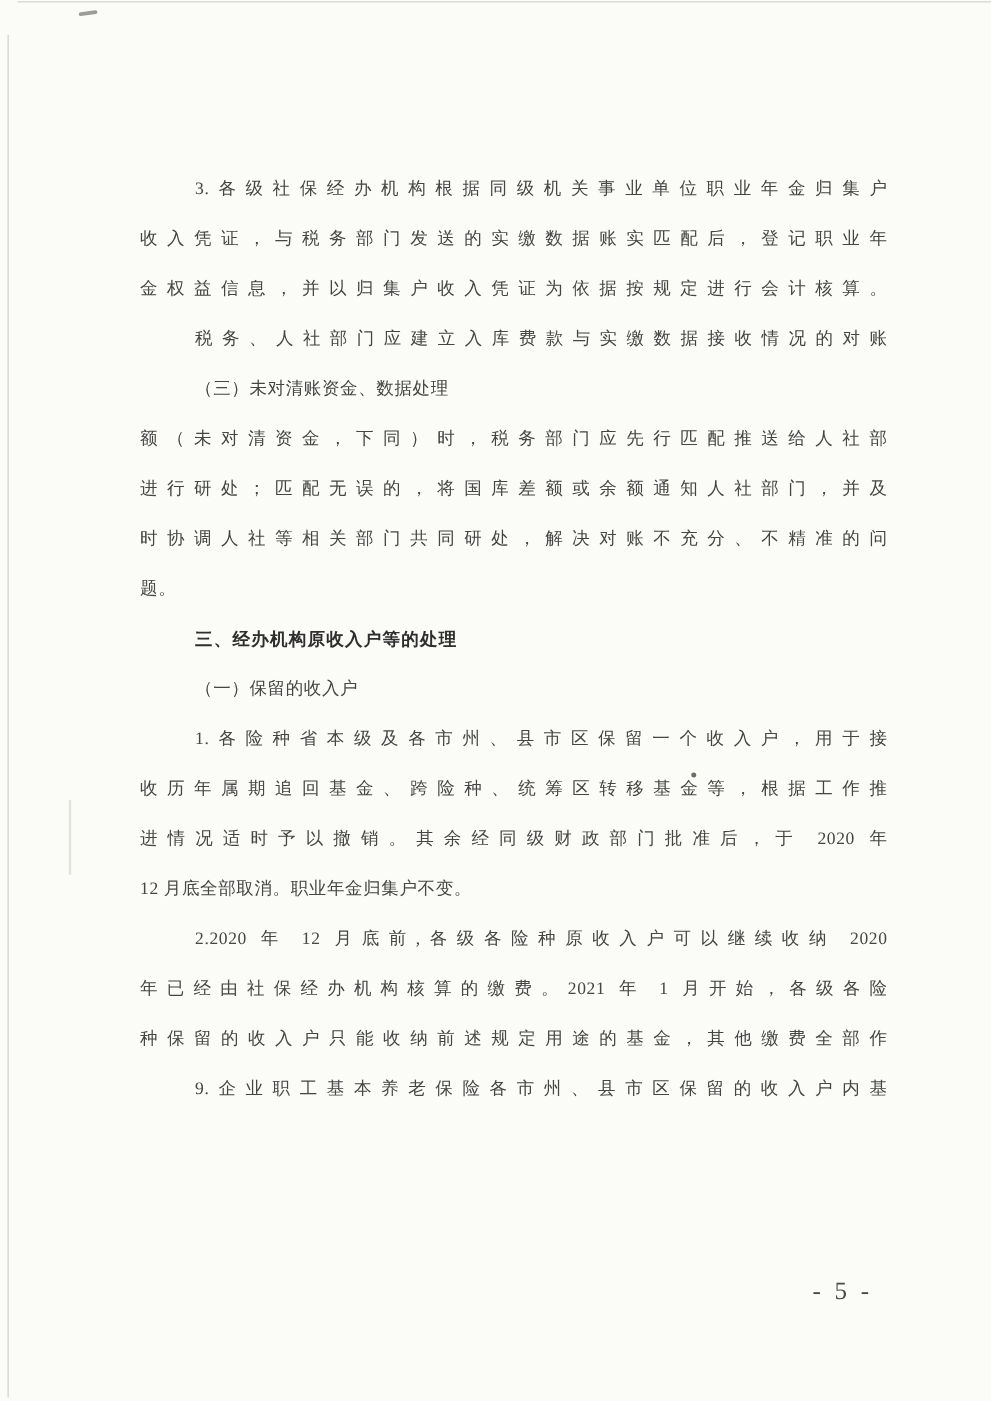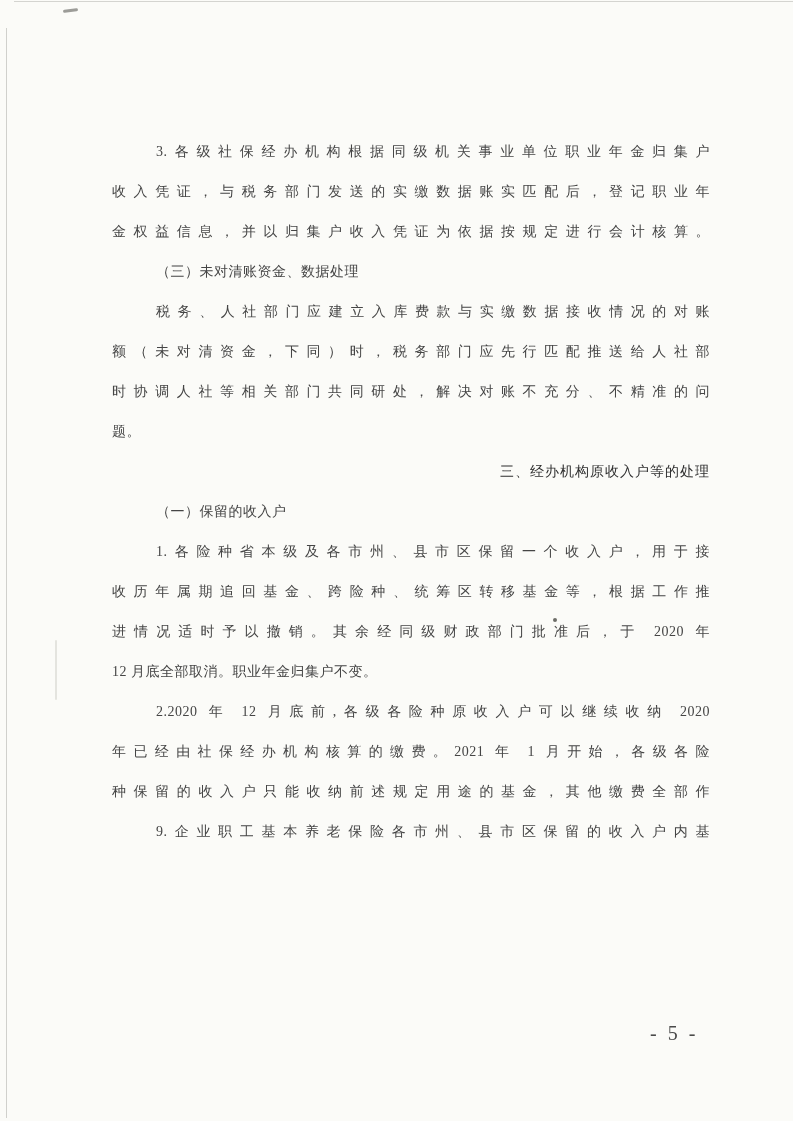--- a/index.html
+++ b/index.html
@@ -31,21 +31,21 @@
     height:40px;line-height:55px;
     font-size:14px;color:var(--ink);
     letter-spacing:.5px;
     white-space:normal;
     text-align:left;
   }
   .line.j{text-align:justify;text-align-last:justify;}
   .line.i{text-indent:44px;}
   .line.b{
     font-family:"Liberation Sans","DejaVu Sans",sans-serif;
-    font-weight:400;color:var(--ink-bold);letter-spacing:1px;text-align:right;
+    font-weight:700;color:var(--ink-bold);letter-spacing:1px;
   }
   .pagenum{
     position:absolute;top:1022px;left:650px;
     font-size:20px;color:#4a4a4a;letter-spacing:3px;
     font-family:"Liberation Serif","DejaVu Serif",serif;
   }
 </style>
 </head>
 <body>
 
@@ -53,23 +53,24 @@
   <div class="edge-top"></div>
   <div class="edge-left"></div>
   <div class="edge-left2"></div>
   <div class="mark-tl"></div>
   <div class="speck"></div>
 
   <div class="content" id="text-content">
       <div class="line j i">3.各级社保经办机构根据同级机关事业单位职业年金归集户</div>
       <div class="line j">收入凭证，与税务部门发送的实缴数据账实匹配后，登记职业年</div>
       <div class="line j">金权益信息，并以归集户收入凭证为依据按规定进行会计核算。</div>
+      <div class="line j i">税务、人社部门应建立入库费款与实缴数据接收情况的对账</div>
       <div class="line i">（三）未对清账资金、数据处理</div>
-      <div class="line j i">税务、人社部门应建立入库费款与实缴数据接收情况的对账</div>
       <div class="line j">额（未对清资金，下同）时，税务部门应先行匹配推送给人社部</div>
+      <div class="line j">进行研处；匹配无误的，将国库差额或余额通知人社部门，并及</div>
       <div class="line j">时协调人社等相关部门共同研处，解决对账不充分、不精准的问</div>
       <div class="line">题。</div>
       <div class="line i b">三、经办机构原收入户等的处理</div>
       <div class="line i">（一）保留的收入户</div>
       <div class="line j i">1.各险种省本级及各市州、县市区保留一个收入户，用于接</div>
       <div class="line j">收历年属期追回基金、跨险种、统筹区转移基金等，根据工作推</div>
       <div class="line j">进情况适时予以撤销。其余经同级财政部门批准后，于 2020 年</div>
       <div class="line">12 月底全部取消。职业年金归集户不变。</div>
       <div class="line j i">2.2020 年 12 月底前,各级各险种原收入户可以继续收纳 2020</div>
       <div class="line j">年已经由社保经办机构核算的缴费。2021 年 1 月开始，各级各险</div>

